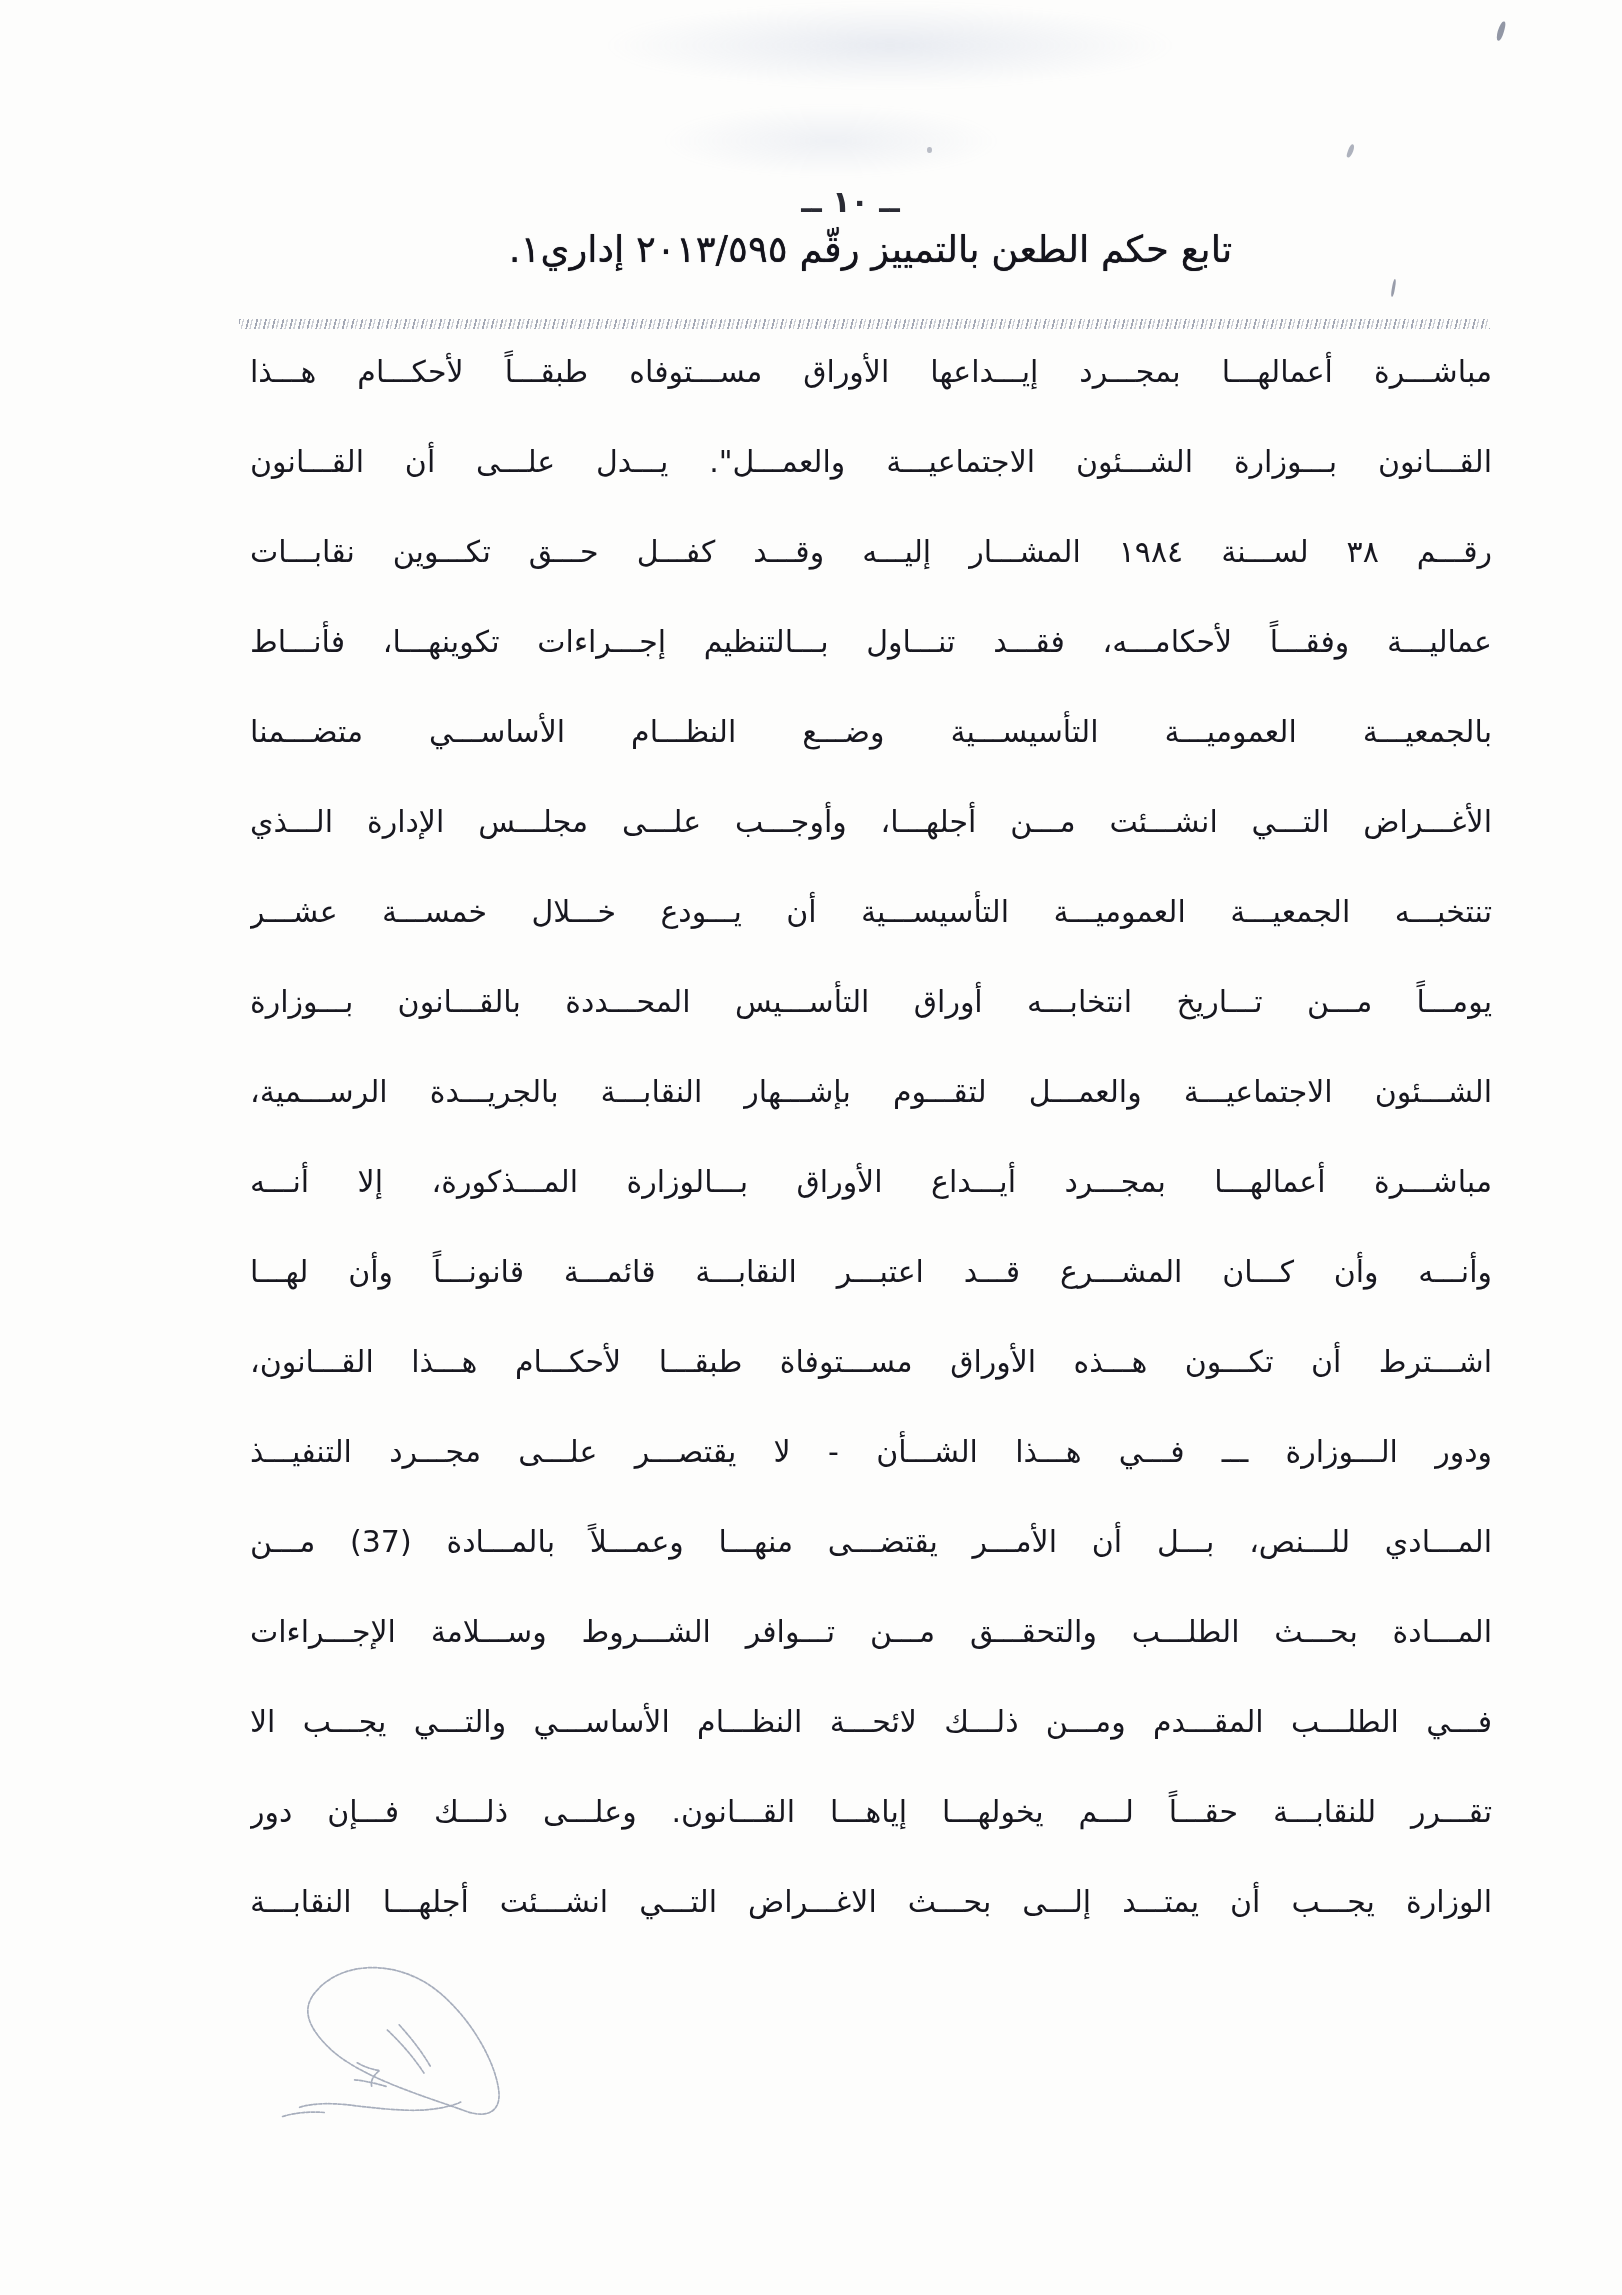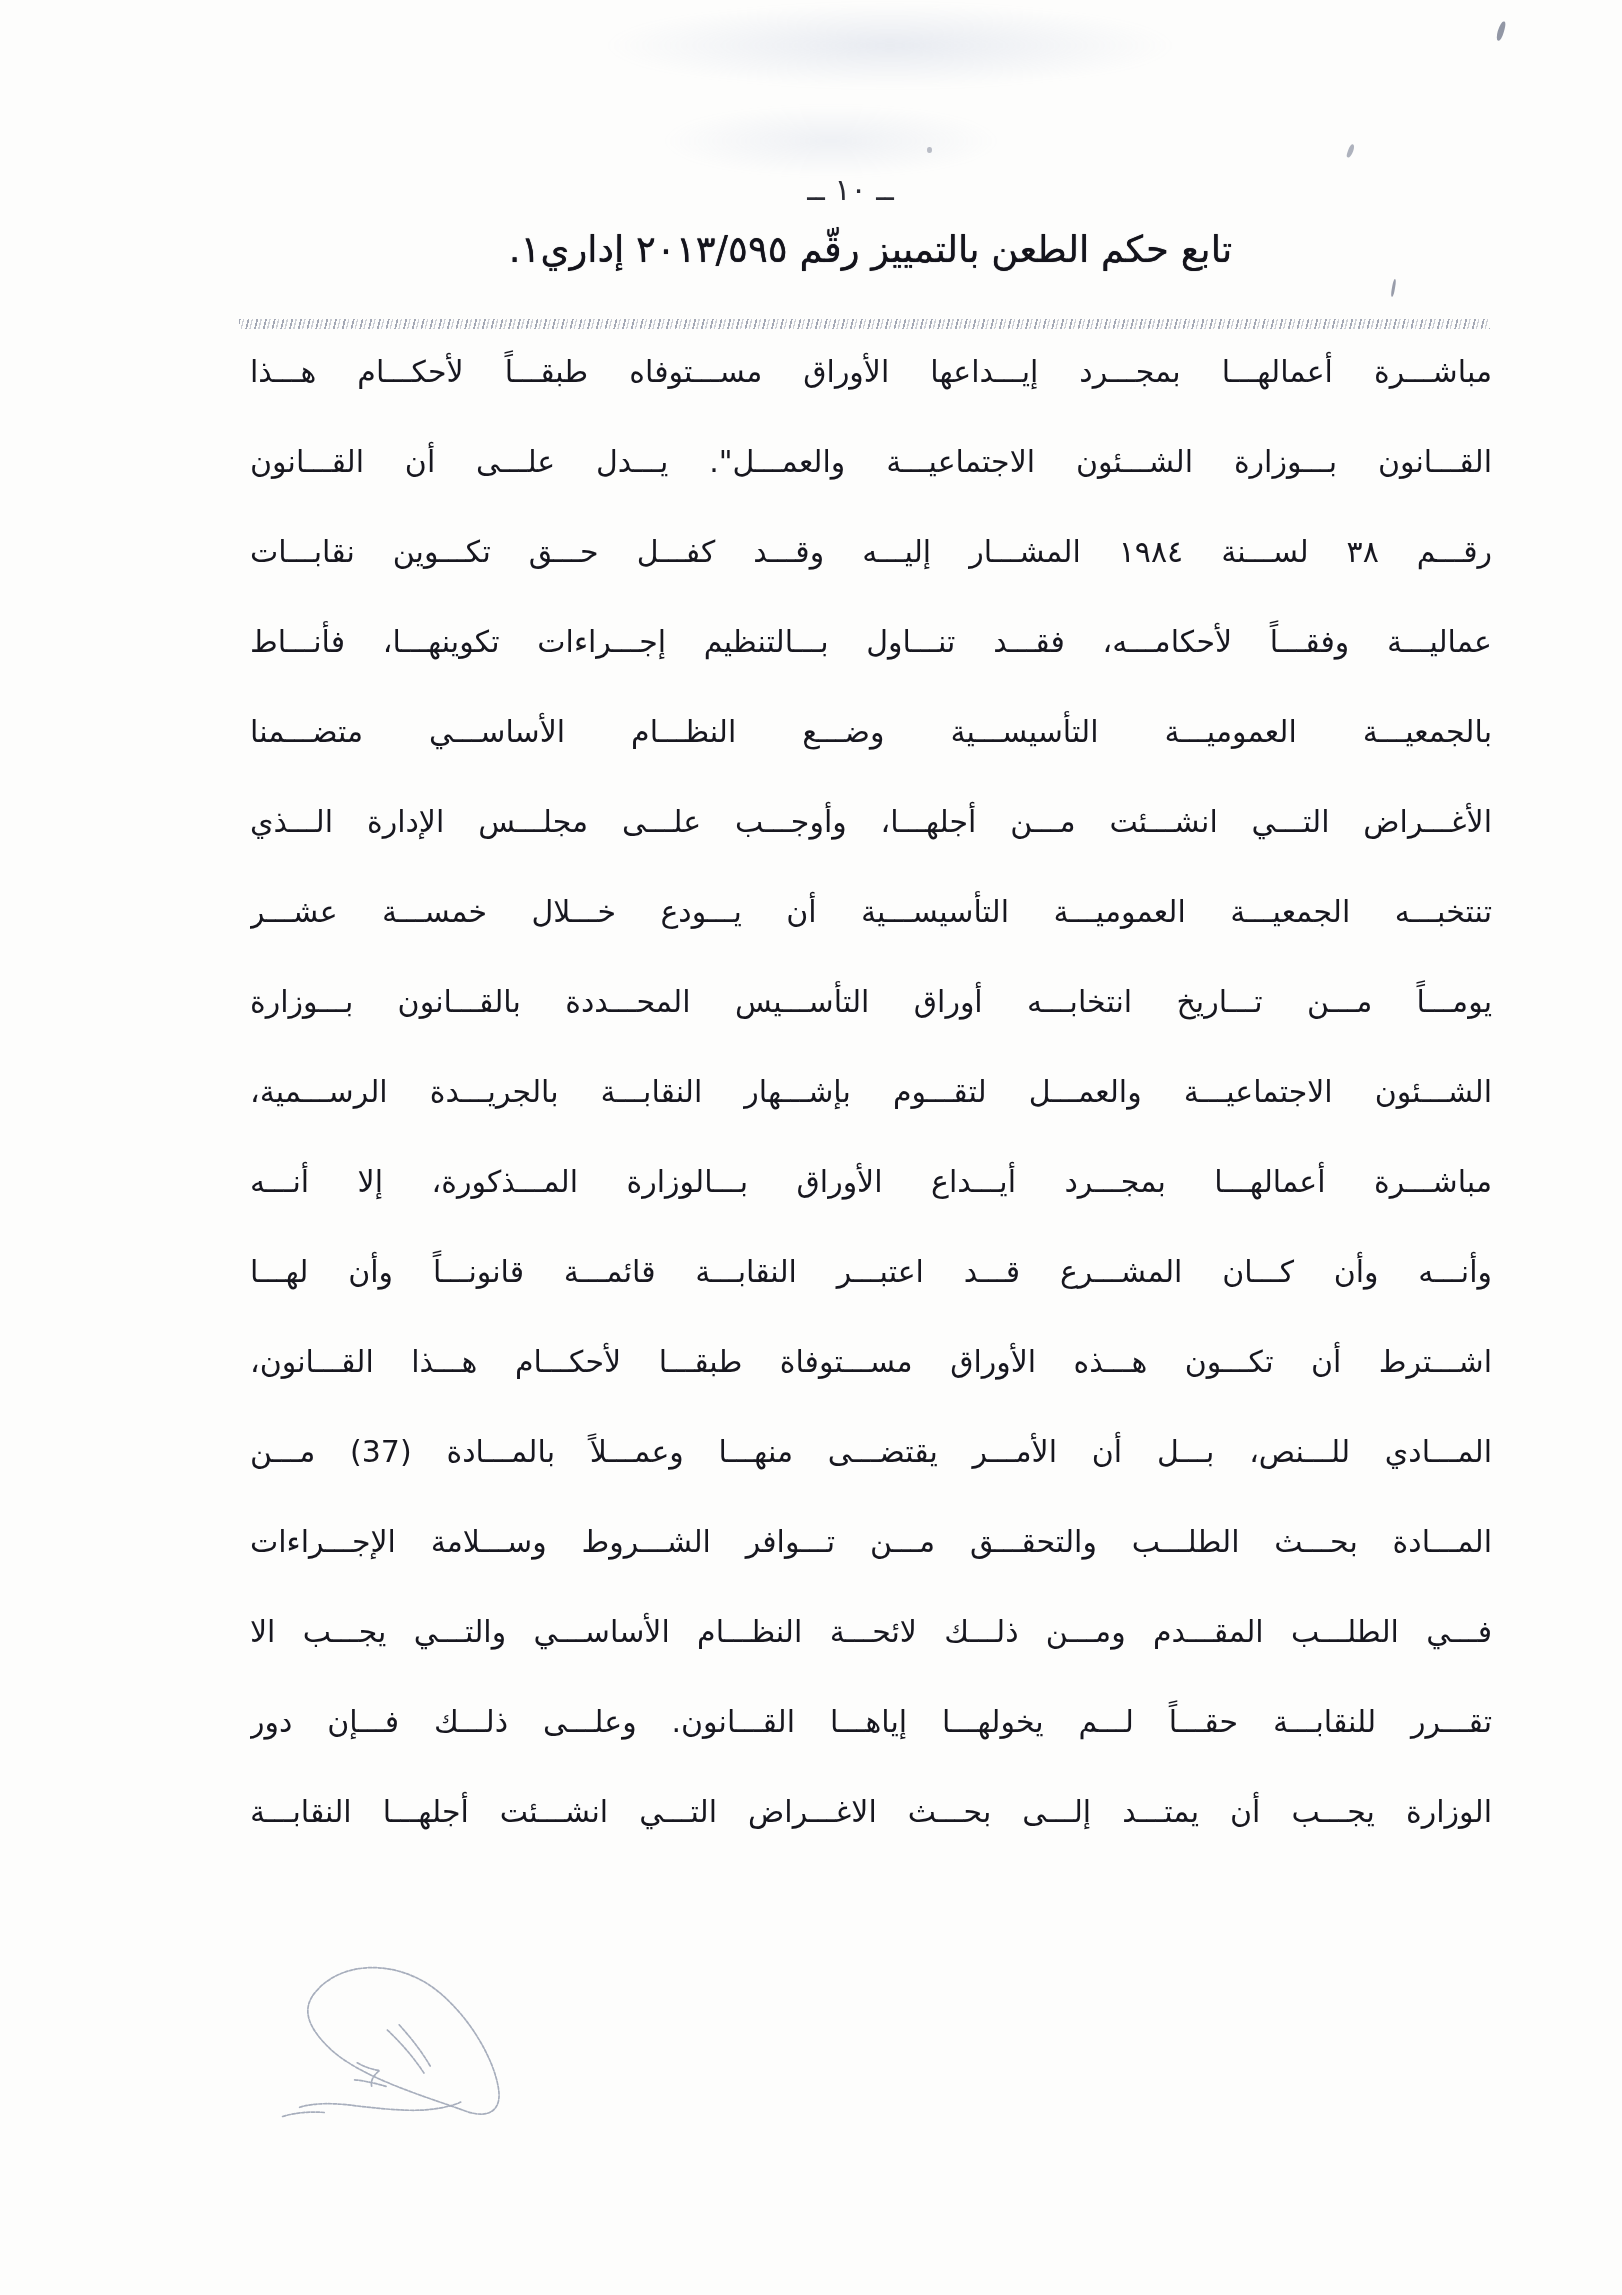--- a/index.html
+++ b/index.html
@@ -18,23 +18,23 @@
     background:radial-gradient(ellipse at center,rgba(150,165,200,0.14),rgba(150,165,200,0) 70%);
     filter:blur(3.3px);}
   
   .speck{position:absolute;background:#6d7488;}
   .speck-a{left:1498px;top:21px;width:5.9px;height:19.6px;border-radius:60% 40% 50% 50%;transform:rotate(16deg);opacity:.75;}
   .speck-b{left:1348px;top:144px;width:5.2px;height:14.4px;border-radius:50% 50% 60% 40%;transform:rotate(20deg);opacity:.55;}
   .speck-c{left:1392px;top:279px;width:3.3px;height:17.7px;border-radius:40%;transform:rotate(10deg);opacity:.7;}
   .speck-d{left:927px;top:147px;width:4.6px;height:5.9px;border-radius:50%;opacity:.45;}
 
   .page-number{
-    position:absolute;top:172px;left:746px;width:209px;
+    position:absolute;top:184px;left:746px;width:209px;
     text-align:center;direction:rtl;
-    font-size:30px;font-weight:normal;color:#2a2b34;
+    font-size:30px;font-weight:bold;color:#2a2b34;
   }
   .header{
     position:absolute;top:228px;left:249px;width:1243px;
     text-align:center;direction:rtl;
     font-size:37px;font-weight:normal;color:#14141c;
     text-shadow:0 0 0.7px #14141c;
   }
   .separator{
     position:absolute;top:319px;left:239px;width:1251px;height:9.8px;
     background:repeating-linear-gradient(104deg,
@@ -79,20 +79,21 @@
       <div class="line">رقـــم ٣٨ لســـنة ١٩٨٤ المشـــار إليـــه وقـــد كفـــل حـــق تكـــوين نقابـــات</div>
       <div class="line">عماليـــة وفقـــاً لأحكامـــه، فقـــد تنـــاول بـــالتنظيم إجـــراءات تكوينهـــا، فأنـــاط</div>
       <div class="line">بالجمعيـــة العموميـــة التأسيســـية وضـــع النظـــام الأساســـي متضـــمنا</div>
       <div class="line">الأغـــراض التـــي انشـــئت مـــن أجلهـــا، وأوجـــب علـــى مجلـــس الإدارة الـــذي</div>
       <div class="line">تنتخبـــه الجمعيـــة العموميـــة التأسيســـية أن يـــودع خـــلال خمســـة عشـــر</div>
       <div class="line">يومـــاً مـــن تـــاريخ انتخابـــه أوراق التأســـيس المحـــددة بالقـــانون بـــوزارة</div>
       <div class="line">الشـــئون الاجتماعيـــة والعمـــل لتقـــوم بإشـــهار النقابـــة بالجريـــدة الرســـمية،</div>
       <div class="line">مباشـــرة أعمالهـــا بمجـــرد أيـــداع الأوراق بـــالوزارة المـــذكورة، إلا أنـــه</div>
       <div class="line">وأنـــه وأن كـــان المشـــرع قـــد اعتبـــر النقابـــة قائمـــة قانونـــاً وأن لهـــا</div>
       <div class="line">اشـــترط أن تكـــون هـــذه الأوراق مســـتوفاة طبقـــا لأحكـــام هـــذا القـــانون،</div>
+      <div class="line">ودور الـــوزارة ـــ فـــي هـــذا الشـــأن - لا يقتصـــر علـــى مجـــرد التنفيـــذ</div>
       <div class="line">المـــادي للـــنص، بـــل أن الأمـــر يقتضـــى منهـــا وعمـــلاً بالمـــادة (37) مـــن</div>
       <div class="line">المـــادة بحـــث الطلـــب والتحقـــق مـــن تـــوافر الشـــروط وســـلامة الإجـــراءات</div>
       <div class="line">فـــي الطلـــب المقـــدم ومـــن ذلـــك لائحـــة النظـــام الأساســـي والتـــي يجـــب الا</div>
       <div class="line">تقـــرر للنقابـــة حقـــاً لـــم يخولهـــا إياهـــا القـــانون. وعلـــى ذلـــك فـــإن دور</div>
       <div class="line">الوزارة يجـــب أن يمتـــد إلـــى بحـــث الاغـــراض التـــي انشـــئت أجلهـــا النقابـــة</div>
     </div>
 
   <svg class="signature" viewBox="0 0 400 305" xmlns="http://www.w3.org/2000/svg">
     <path d="M 88,62 C 130,14 215,16 272,62 C 322,102 360,168 366,214 C 370,245 350,258 316,246 C 256,224 158,196 110,152 C 76,120 62,90 88,62"></path>
     <path d="M 196,122 C 215,140 235,162 252,188"></path>

